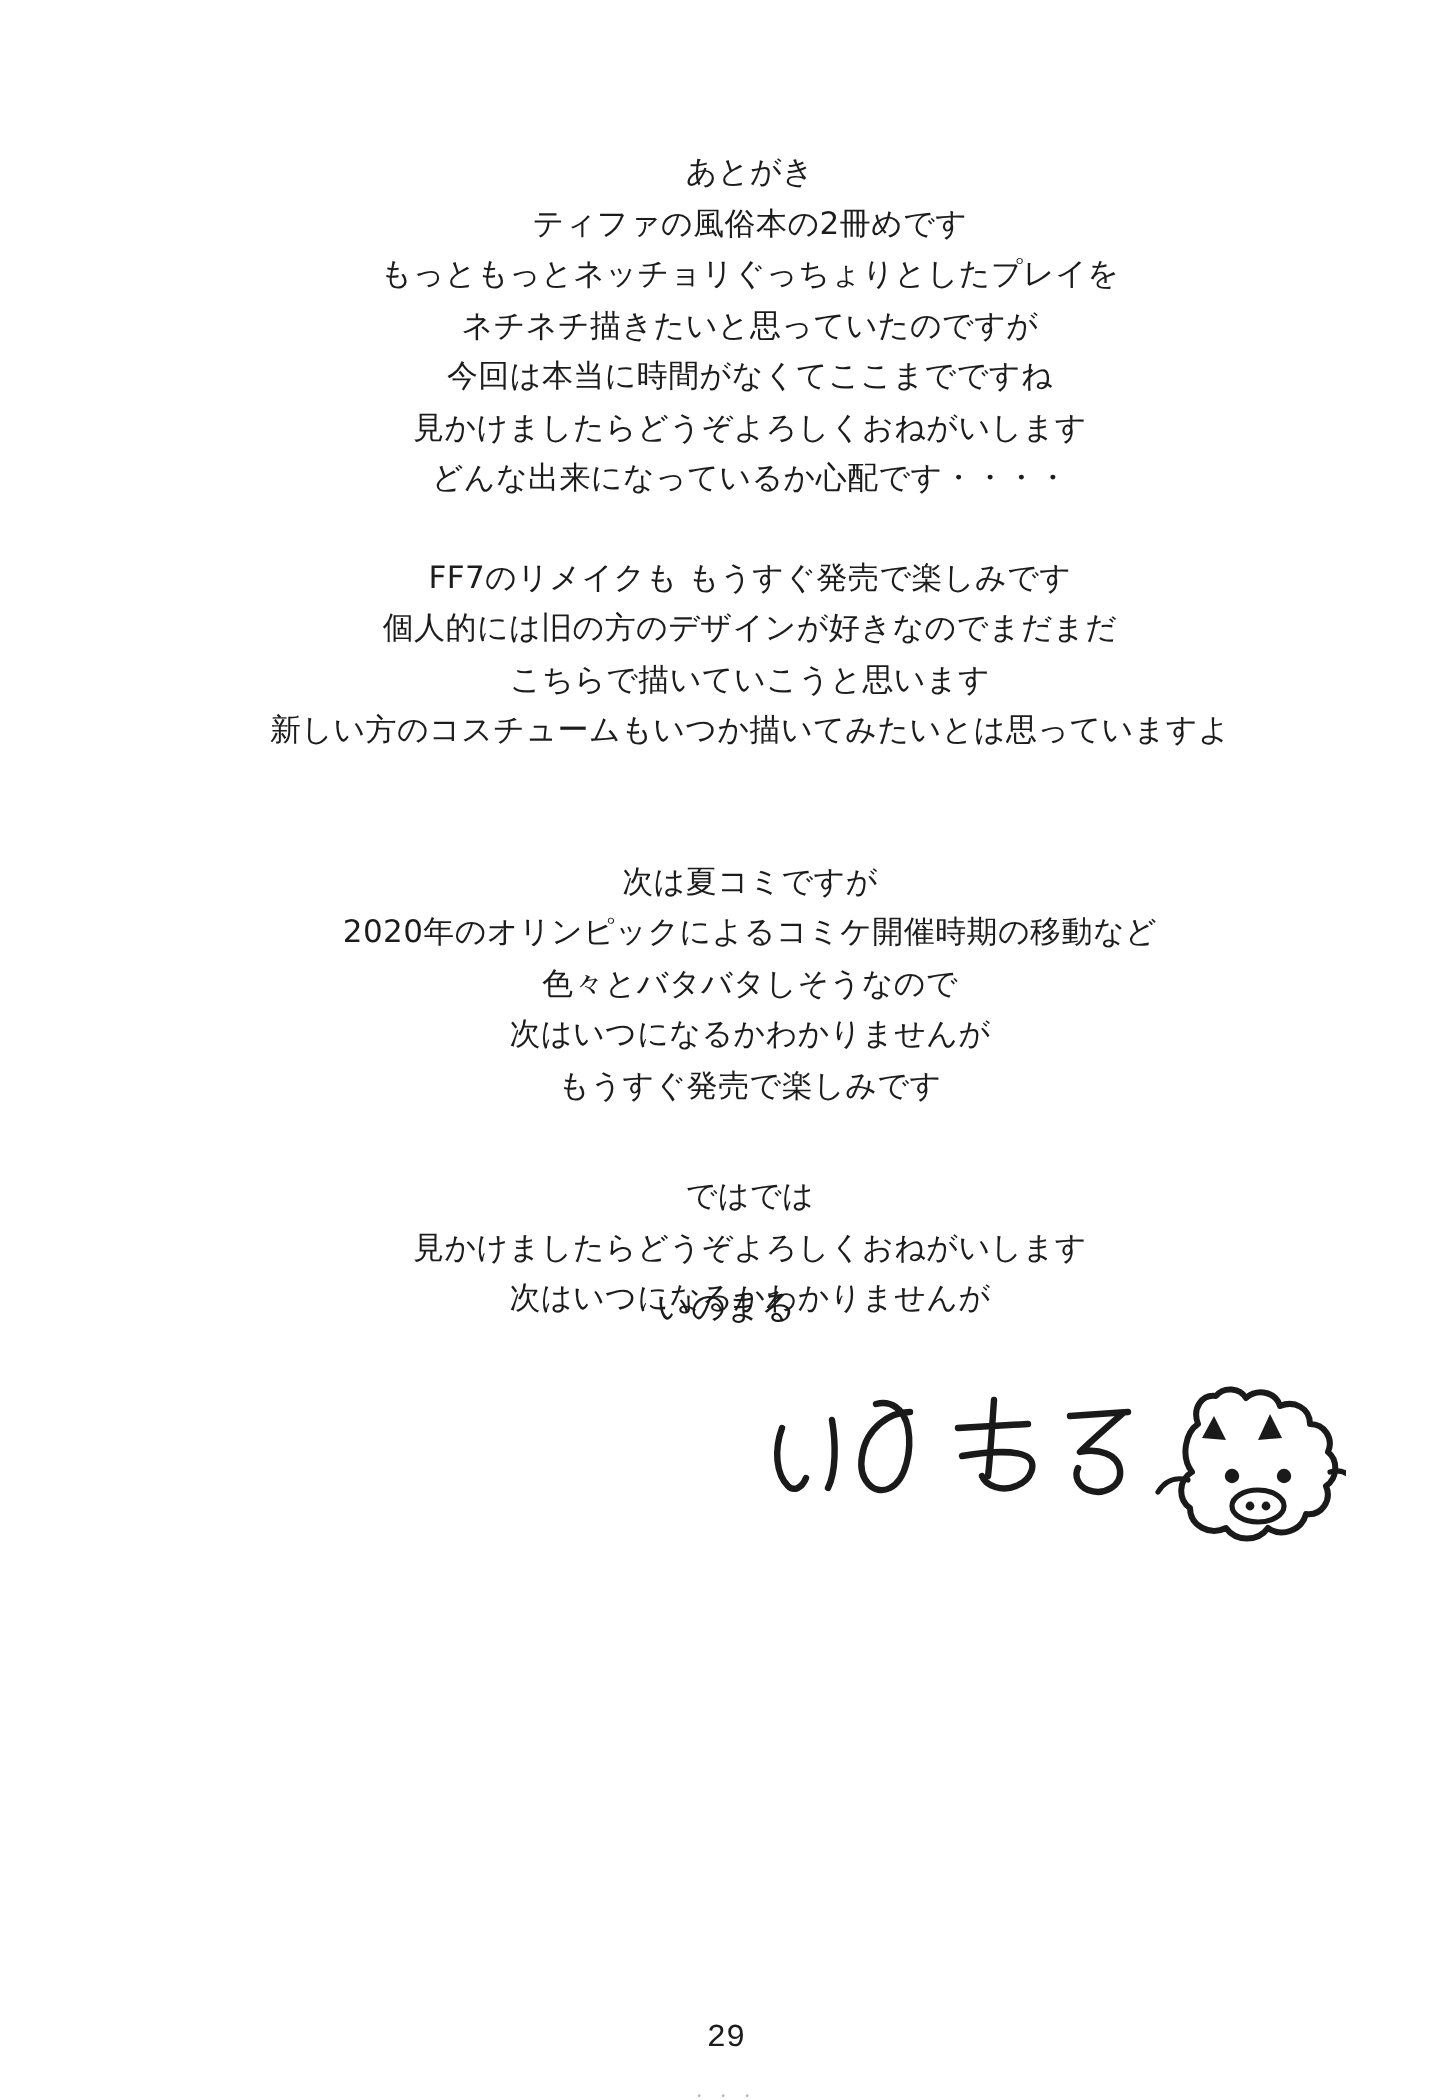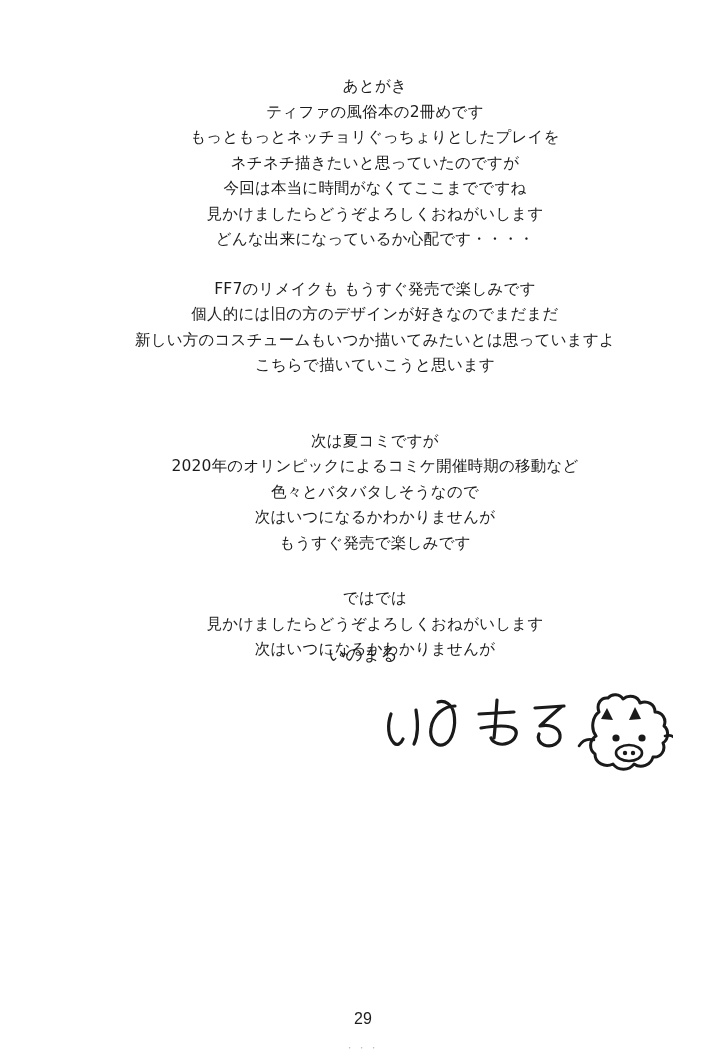--- a/index.html
+++ b/index.html
@@ -74,21 +74,21 @@
   }
 
   .page-number {
     position: absolute;
     left: 0;
     right: 0;
     top: 1010px;
     text-align: center;
     font-size: 16px;
     color: #1c1c1c;
-    font-family: Liberation Sans, sans-serif;
+    font-family: Liberation Mono, monospace;
   }
 
   .footer-mark {
     position: absolute;
     left: 0;
     right: 0;
     top: 1042px;
     text-align: center;
     font-size: 9px;
     color: #b9b9b9;
@@ -113,22 +113,22 @@
       <span class="line">今回は本当に時間がなくてここまでですね</span>
       <span class="line">見かけましたらどうぞよろしくおねがいします</span>
       <span class="line">どんな出来になっているか心配です・・・・</span>
     </div>
 
     <div class="gap-sm"></div>
 
     <div class="block">
       <span class="line">FF7のリメイクも もうすぐ発売で楽しみです</span>
       <span class="line">個人的には旧の方のデザインが好きなのでまだまだ</span>
+      <span class="line">こちらで描いていこうと思います</span>
       <span class="line">新しい方のコスチュームもいつか描いてみたいとは思っていますよ</span>
-      <span class="line">こちらで描いていこうと思います</span>
     </div>
 
     <div class="gap-md"></div>
 
     <div class="block">
       <span class="line">次は夏コミですが</span>
       <span class="line">2020年のオリンピックによるコミケ開催時期の移動など</span>
       <span class="line">色々とバタバタしそうなので</span>
       <span class="line">次はいつになるかわかりませんが</span>
       <span class="line">もうすぐ発売で楽しみです</span>

